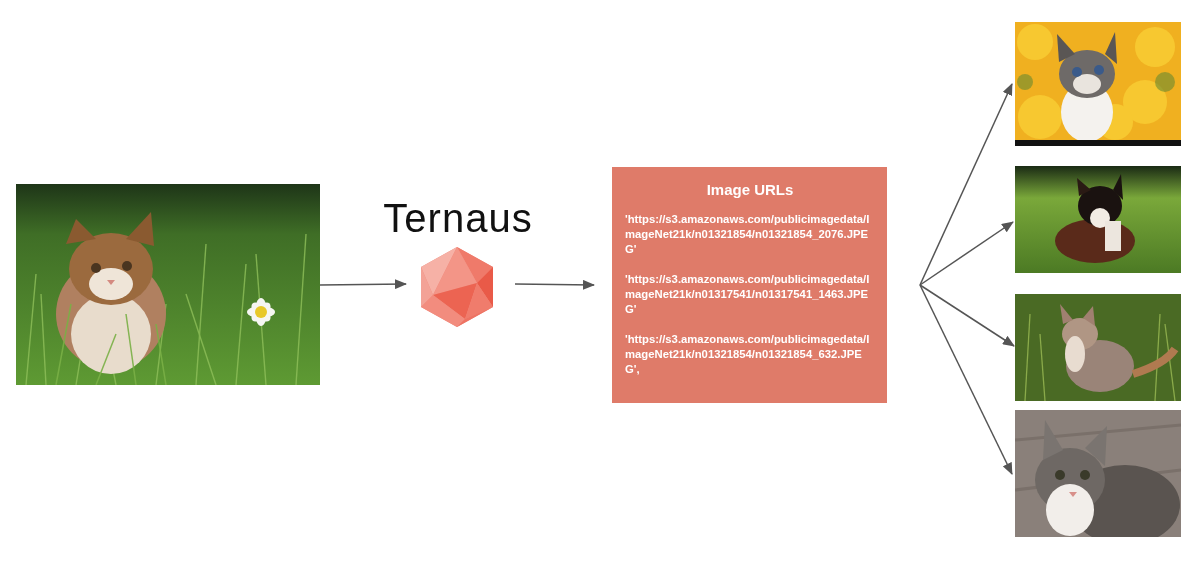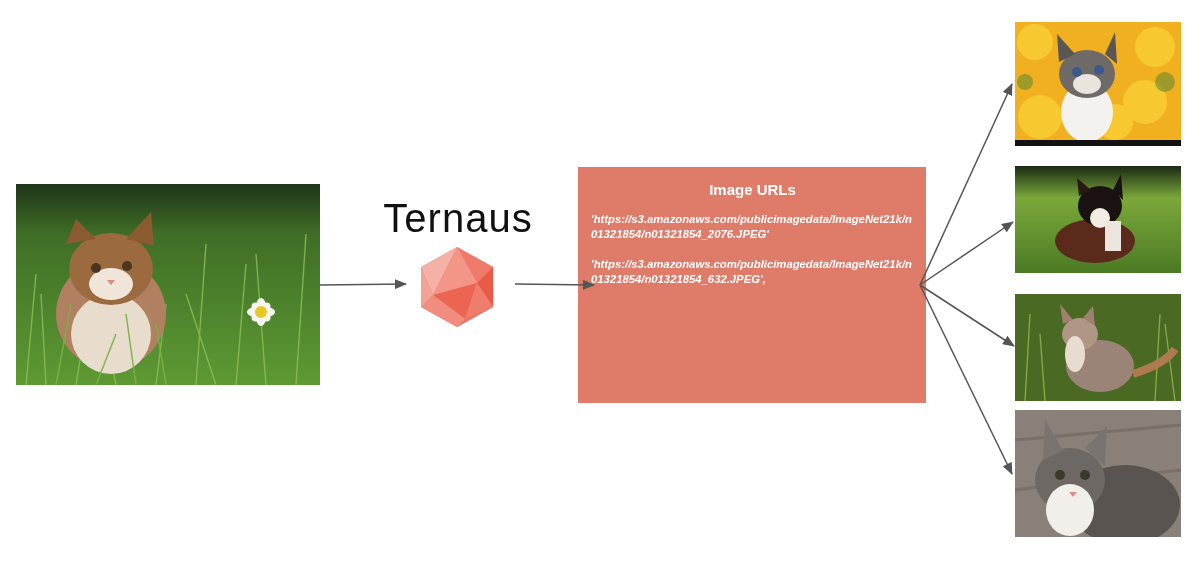--- a/index.html
+++ b/index.html
@@ -5,25 +5,25 @@
   html, body { margin: 0; padding: 0; background: #ffffff; }
   body { width: 1200px; height: 562px; position: relative; overflow: hidden; font-family: "Liberation Sans", sans-serif; }
   .abs { position: absolute; }
   .photo { position: absolute; overflow: hidden; }
   .photo svg { display: block; width: 100%; height: 100%; }
   .brand-title {
     position: absolute; left: 368px; top: 196px; width: 180px; text-align: center;
     font-family: Liberation Sans, sans-serif; font-size: 40px; color: #111111; letter-spacing: 1px;
   }
   .url-box {
-    position: absolute; left: 578px; top: 167px; width: 348px; height: 236px;
+    position: absolute; left: 612px; top: 167px; width: 275px; height: 236px;
     background: #df7b69; color: #ffffff; box-sizing: border-box; padding: 14px 12px 0 13px;
   }
   .url-box h3 { margin: 0 0 14px 0; text-align: center; font-size: 15px; font-weight: bold; }
-  .url-item { font-size: 11.3px; font-weight: bold; line-height: 15px; margin-bottom: 15px; word-break: break-all; font-style: italic; }
+  .url-item { font-size: 11.3px; font-weight: bold; line-height: 15px; margin-bottom: 15px; word-break: break-all; }
   .overlay { position: absolute; left: 0; top: 0; width: 1200px; height: 562px; pointer-events: none; }
 </style>
 </head>
 <body>
 
 <div class="photo" style="left:16px;top:184px;width:304px;height:201px;">
   <svg viewBox="0 0 304 201" preserveAspectRatio="none">
     <defs>
       <linearGradient id="g1" x1="0" y1="0" x2="0" y2="1">
         <stop offset="0" stop-color="#1e3518"></stop>
@@ -83,20 +83,21 @@
     <polygon points="56,36 72,60 44,72" fill="#f07c6c"></polygon>
     <polygon points="0,20 12,48 0,60" fill="#f3a296"></polygon>
     <polygon points="0,60 12,48 44,72 36,80" fill="#f28c7e"></polygon>
     <polygon points="44,72 72,60 36,80" fill="#ee7363"></polygon>
   </svg>
 </div>
 
 <div class="url-box">
   <h3>Image URLs</h3>
   <div class="url-item">'https://s3.amazonaws.com/publicimagedata/ImageNet21k/n01321854/n01321854_2076.JPEG'</div>
+  <div class="url-item">'https://s3.amazonaws.com/publicimagedata/ImageNet21k/n01317541/n01317541_1463.JPEG'</div>
   <div class="url-item">'https://s3.amazonaws.com/publicimagedata/ImageNet21k/n01321854/n01321854_632.JPEG',</div>
 </div>
 
 <div class="photo" style="left:1015px;top:22px;width:166px;height:124px;">
   <svg viewBox="0 0 166 124" preserveAspectRatio="none">
     <rect width="166" height="124" fill="#f0b020"></rect>
     <g fill="#f7c830">
         <circle cx="20" cy="20" r="18"></circle>
         <circle cx="140" cy="25" r="20"></circle>
         <circle cx="130" cy="80" r="22"></circle>

